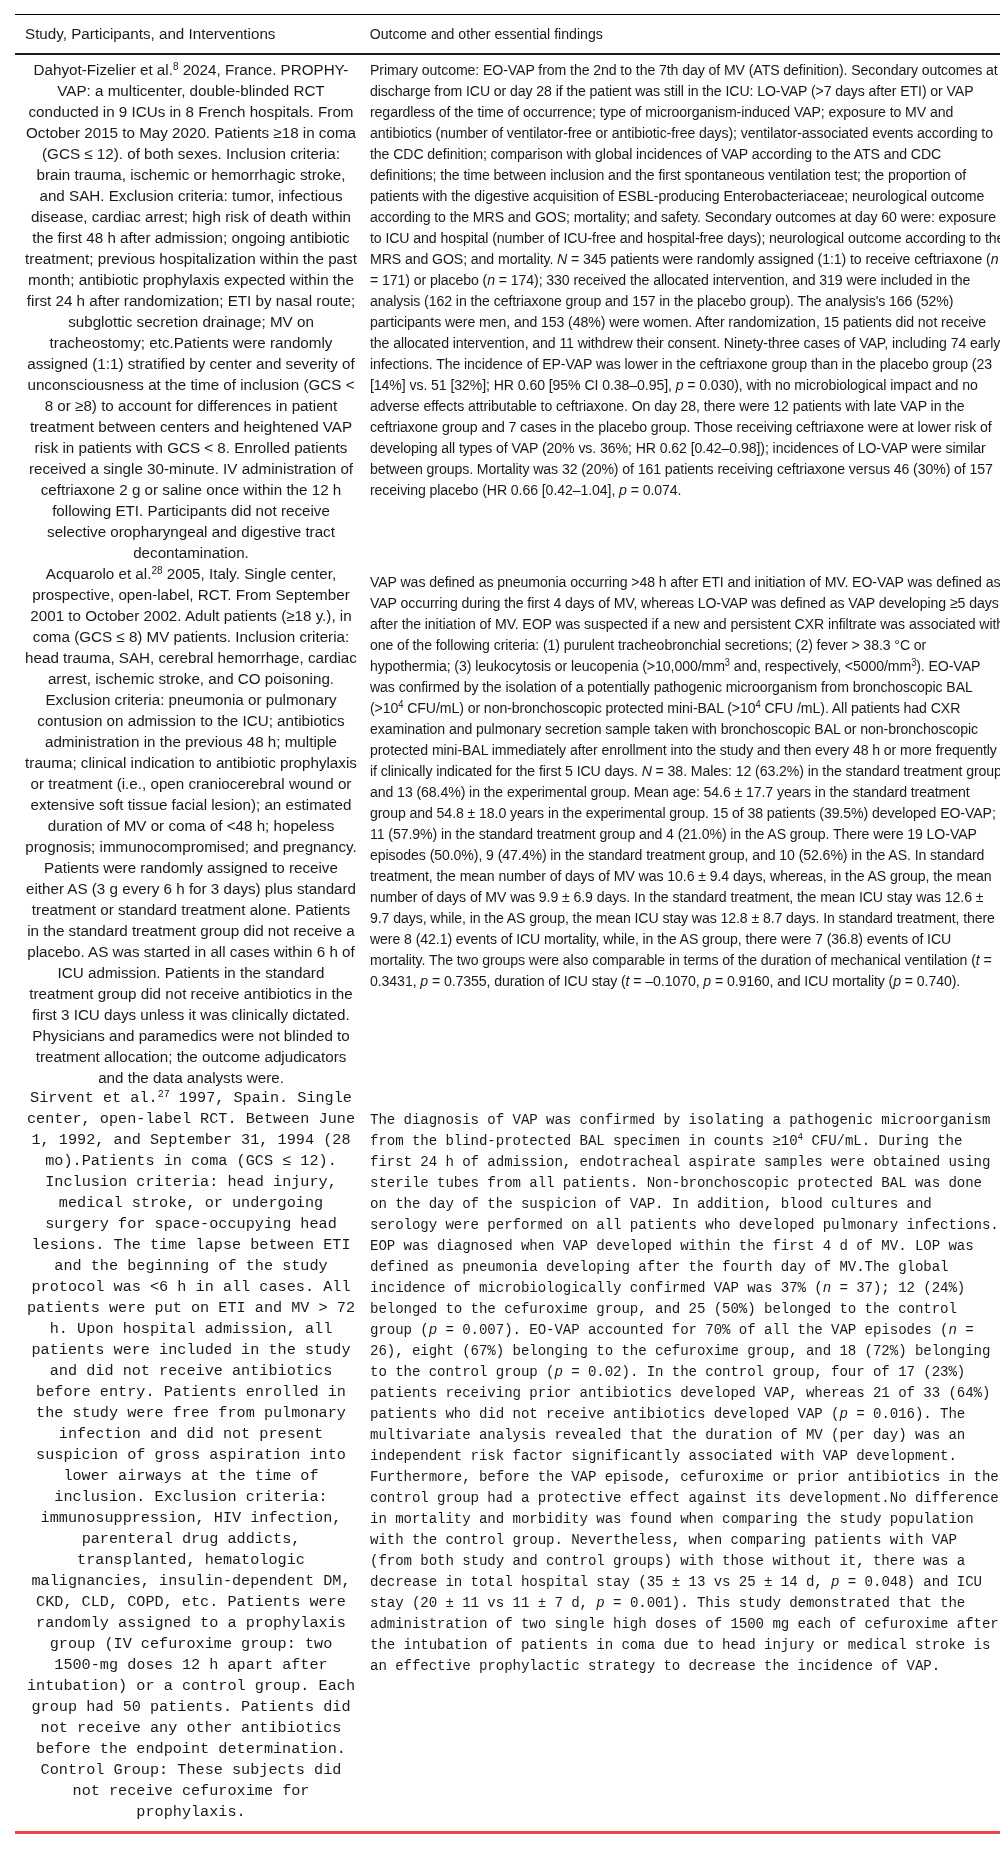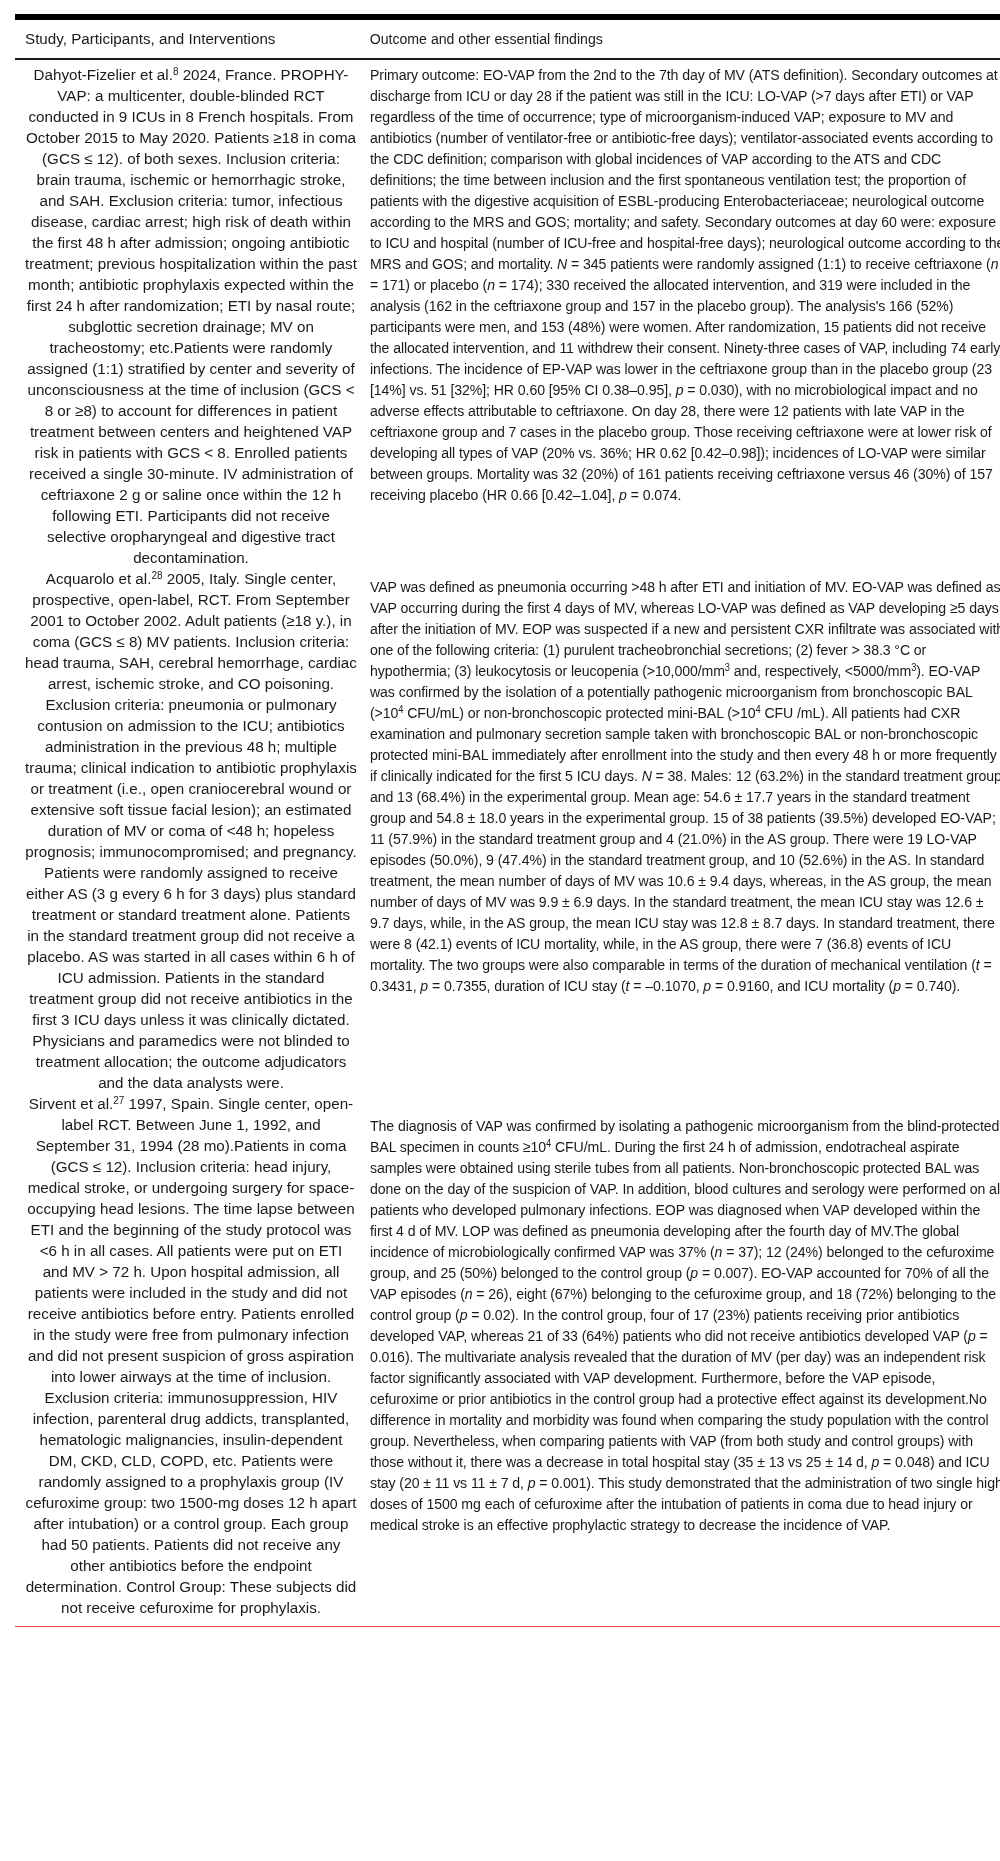--- a/index.html
+++ b/index.html
@@ -21,21 +21,21 @@
       width: 985px;
     }
     table {
       border-collapse: collapse;
       width: 985px;
       table-layout: fixed;
     }
     col.c1 { width: 350px; }
     col.c2 { width: 635px; }
     thead tr {
-      border-top: 6px solid #000000;
+      border-top: 1px solid #000000;
       border-bottom: 2px solid #1a1a1a;
     }
     th {
       text-align: left;
       font-weight: normal;
       font-size: 15.2px;
       line-height: 20px;
       padding: 9px 10px 9px 10px;
       vertical-align: top;
     }
@@ -61,21 +61,22 @@
       transform: scaleX(0.93);
       transform-origin: left top;
       letter-spacing: -0.1px;
     }
     tbody tr.r1 td { padding-top: 4px; }
     tbody tr.r1 td.col-right { padding-bottom: 22px; }
     tbody tr.r2 td.col-right { padding-top: 8px; }
     tbody tr.r3 td.col-right { padding-top: 22px; }
     tbody tr.r3 td { padding-bottom: 8px; }
     tbody tr.last {
-      border-bottom: 1px solid #ef4444;
+      border-bottom: 3px solid #ef4444;
+      font-family: Liberation Mono, monospace;
     }
     sup { font-size: 10px; line-height: 0; vertical-align: 5px; }
     i { font-style: italic; }
   </style>
 </head>
 <body>
 
 <div class="table-wrap">
   <table>
     <colgroup>

